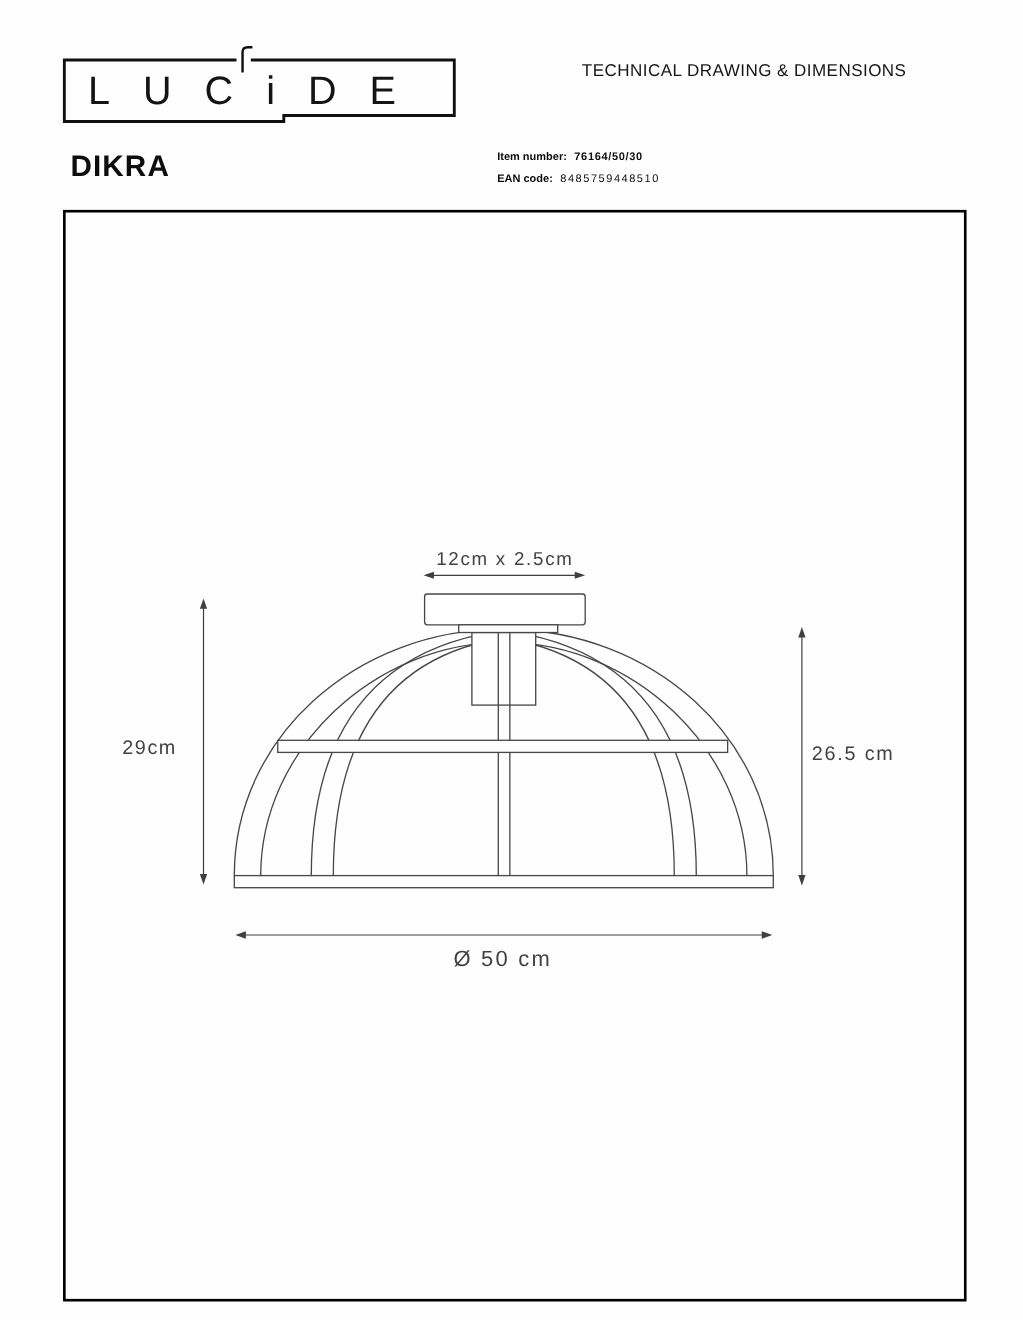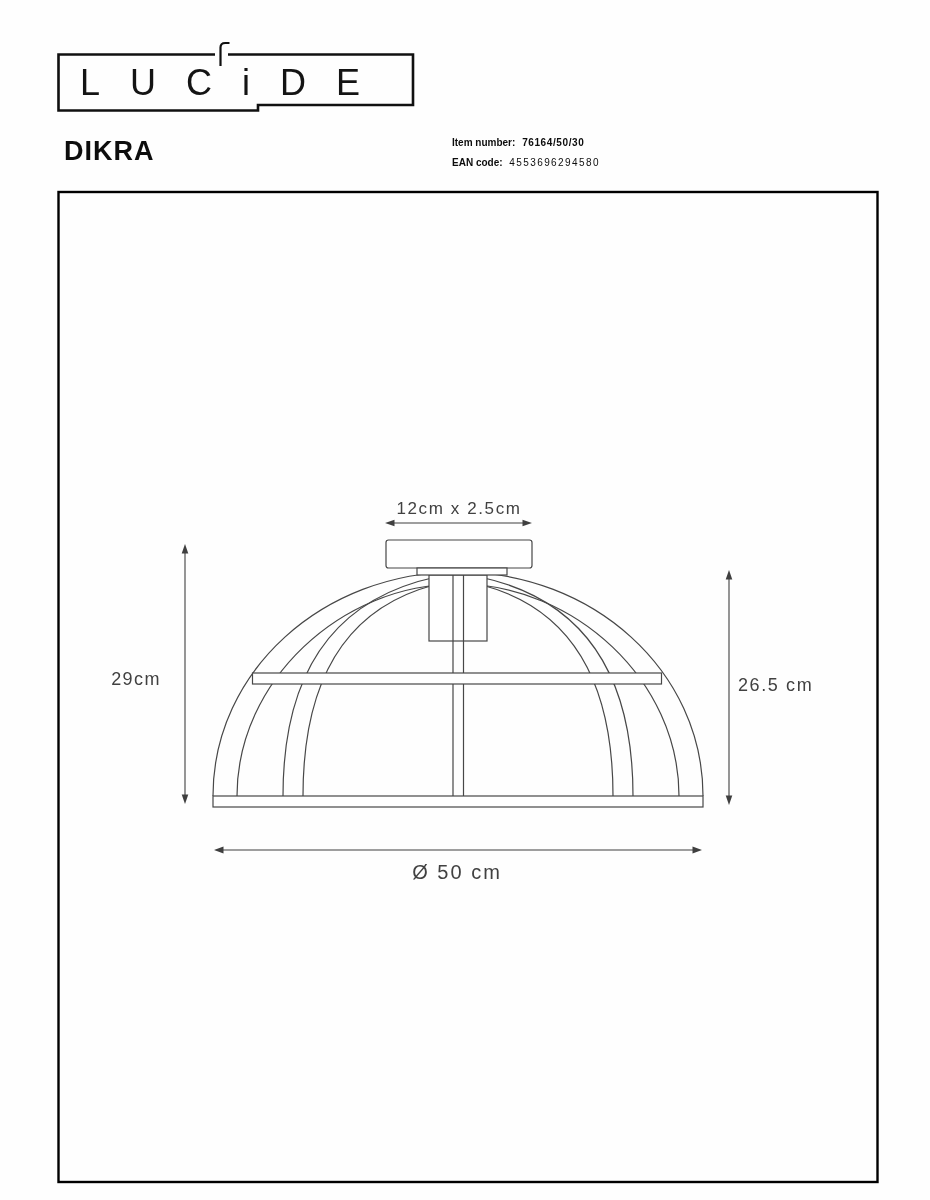--- a/index.html
+++ b/index.html
@@ -101,31 +101,32 @@
       </g>
 
       <g>
         <line x1="222" y1="850" x2="694" y2="850"></line>
         <polygon points="214,850 223.5,846.6 223.5,853.4" stroke="none"></polygon>
         <polygon points="702,850 692.5,846.6 692.5,853.4" stroke="none"></polygon>
       </g>
     </g>
   </svg>
 
+  <div class="sheet-title">TECHNICAL DRAWING &amp; DIMENSIONS</div>
 
   <div class="product-name">DIKRA</div>
 
   <div class="codes">
     <span class="row">
       <span class="lbl">Item number:</span>
       <span class="val-bold">76164/50/30</span>
     </span>
     <span class="row">
       <span class="lbl">EAN code:</span>
-      <span class="val-reg">4553696294580</span>
+      <span class="val-reg">8485759448510</span>
     </span>
   </div>
 
   <div class="dim-label dim-canopy">12cm x 2.5cm</div>
   <div class="dim-label dim-height">29cm</div>
   <div class="dim-label dim-shade">26.5 cm</div>
   <div class="dim-label dim-diameter">Ø 50 cm</div>
 
 </div>
 

